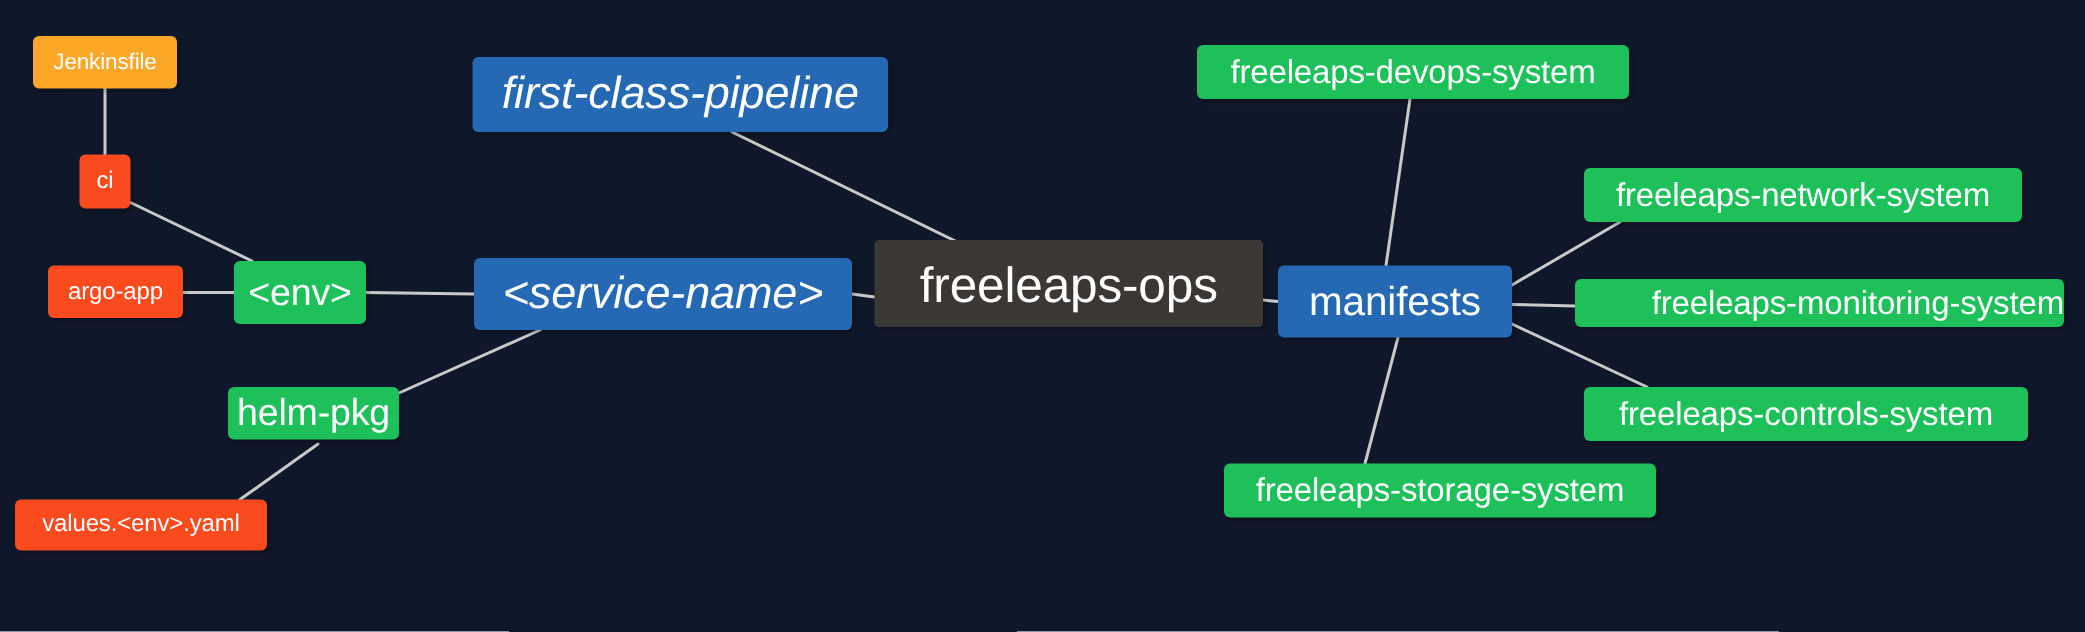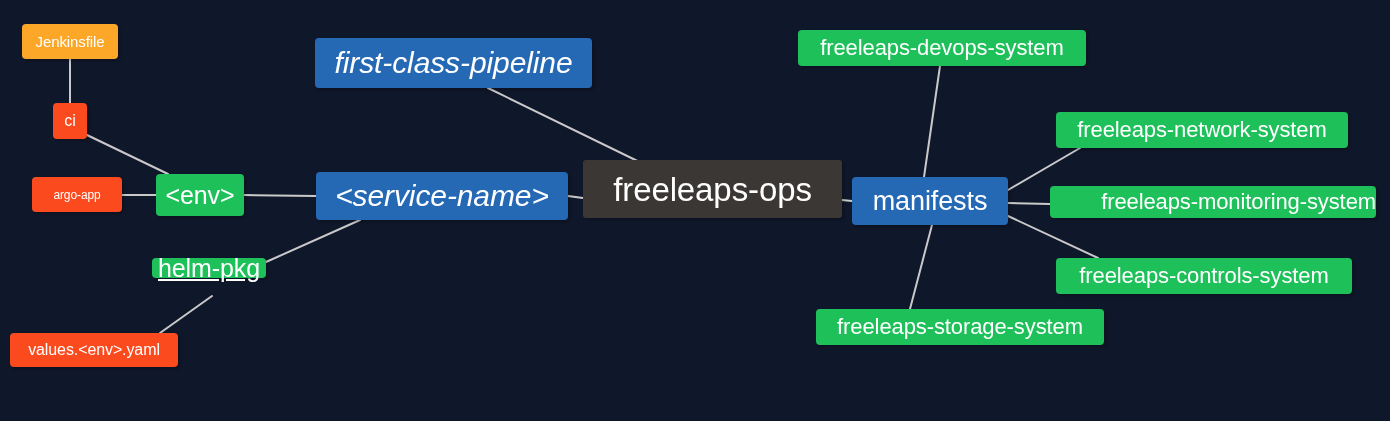--- a/index.html
+++ b/index.html
@@ -56,21 +56,21 @@
   .n-green {
     background: #1ec05a;
     font-size: 22px;
   }
   .n-green-lg {
     background: #1ec05a;
     font-size: 25px;
   }
   .n-red {
     background: #fa4a1e;
-    font-size: 12px;
+    font-size: 16px;
   }
   .n-red-sm {
     background: #fa4a1e;
     font-size: 16px;
   }
   .n-orange {
     background: #fca728;
     font-size: 15px;
   }
 </style>
@@ -100,21 +100,21 @@
       </div>
       <div class="node n-red-sm" style="left: 53px; top: 103px; width: 34px; height: 36px;">
         <span>ci</span>
       </div>
       <div class="node n-red" style="left: 32px; top: 177px; width: 90px; height: 35px;">
         <span>argo-app</span>
       </div>
       <div class="node n-green-lg" style="left: 156px; top: 174px; width: 88px; height: 42px;">
         <span>&lt;env&gt;</span>
       </div>
-      <div class="node n-green-lg" style="left: 152px; top: 258px; width: 114px; height: 20px; text-decoration: underline;">
+      <div class="node n-green-lg" style="left: 152px; top: 258px; width: 114px; height: 35px;">
         <span>helm-pkg</span>
       </div>
       <div class="node n-red-sm" style="left: 10px; top: 333px; width: 168px; height: 34px;">
         <span>values.&lt;env&gt;.yaml</span>
       </div>
       <div class="node n-blue" style="left: 315px; top: 38px; width: 277px; height: 50px;">
         <span>first-class-pipeline</span>
       </div>
       <div class="node n-blue" style="left: 316px; top: 172px; width: 252px; height: 48px;">
         <span>&lt;service-name&gt;</span>

